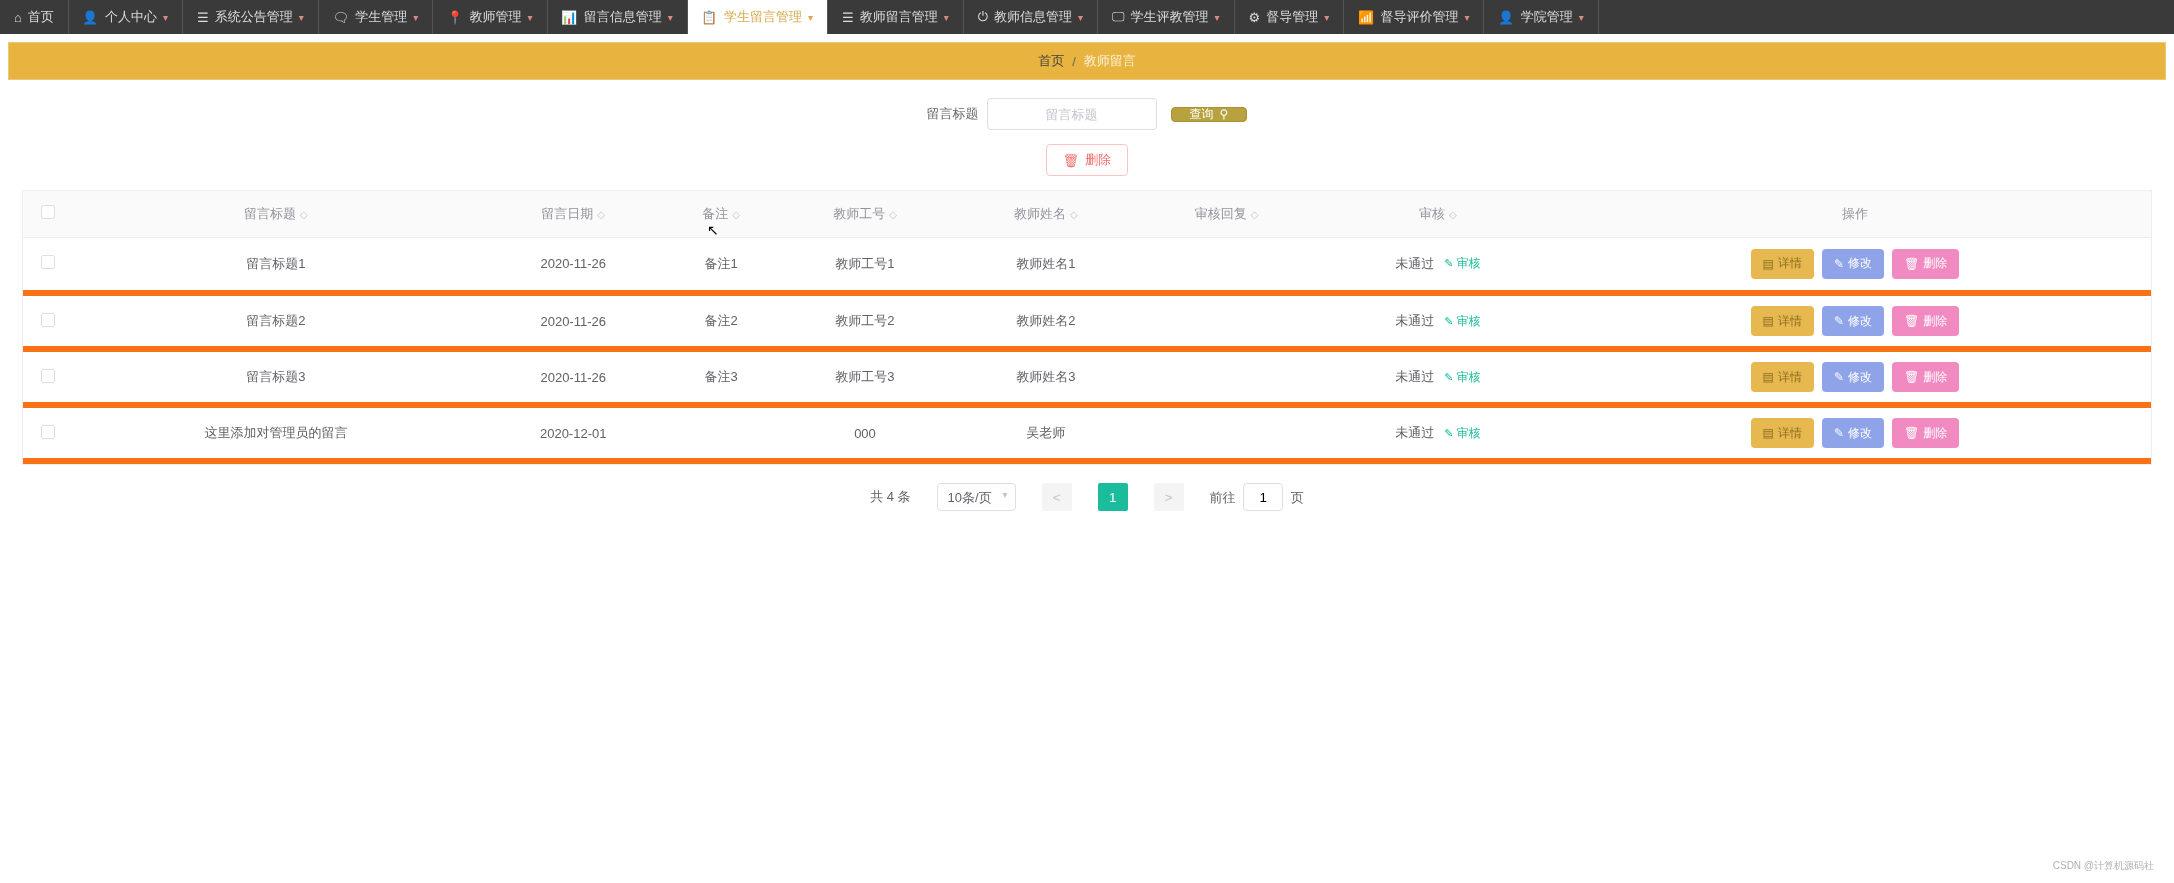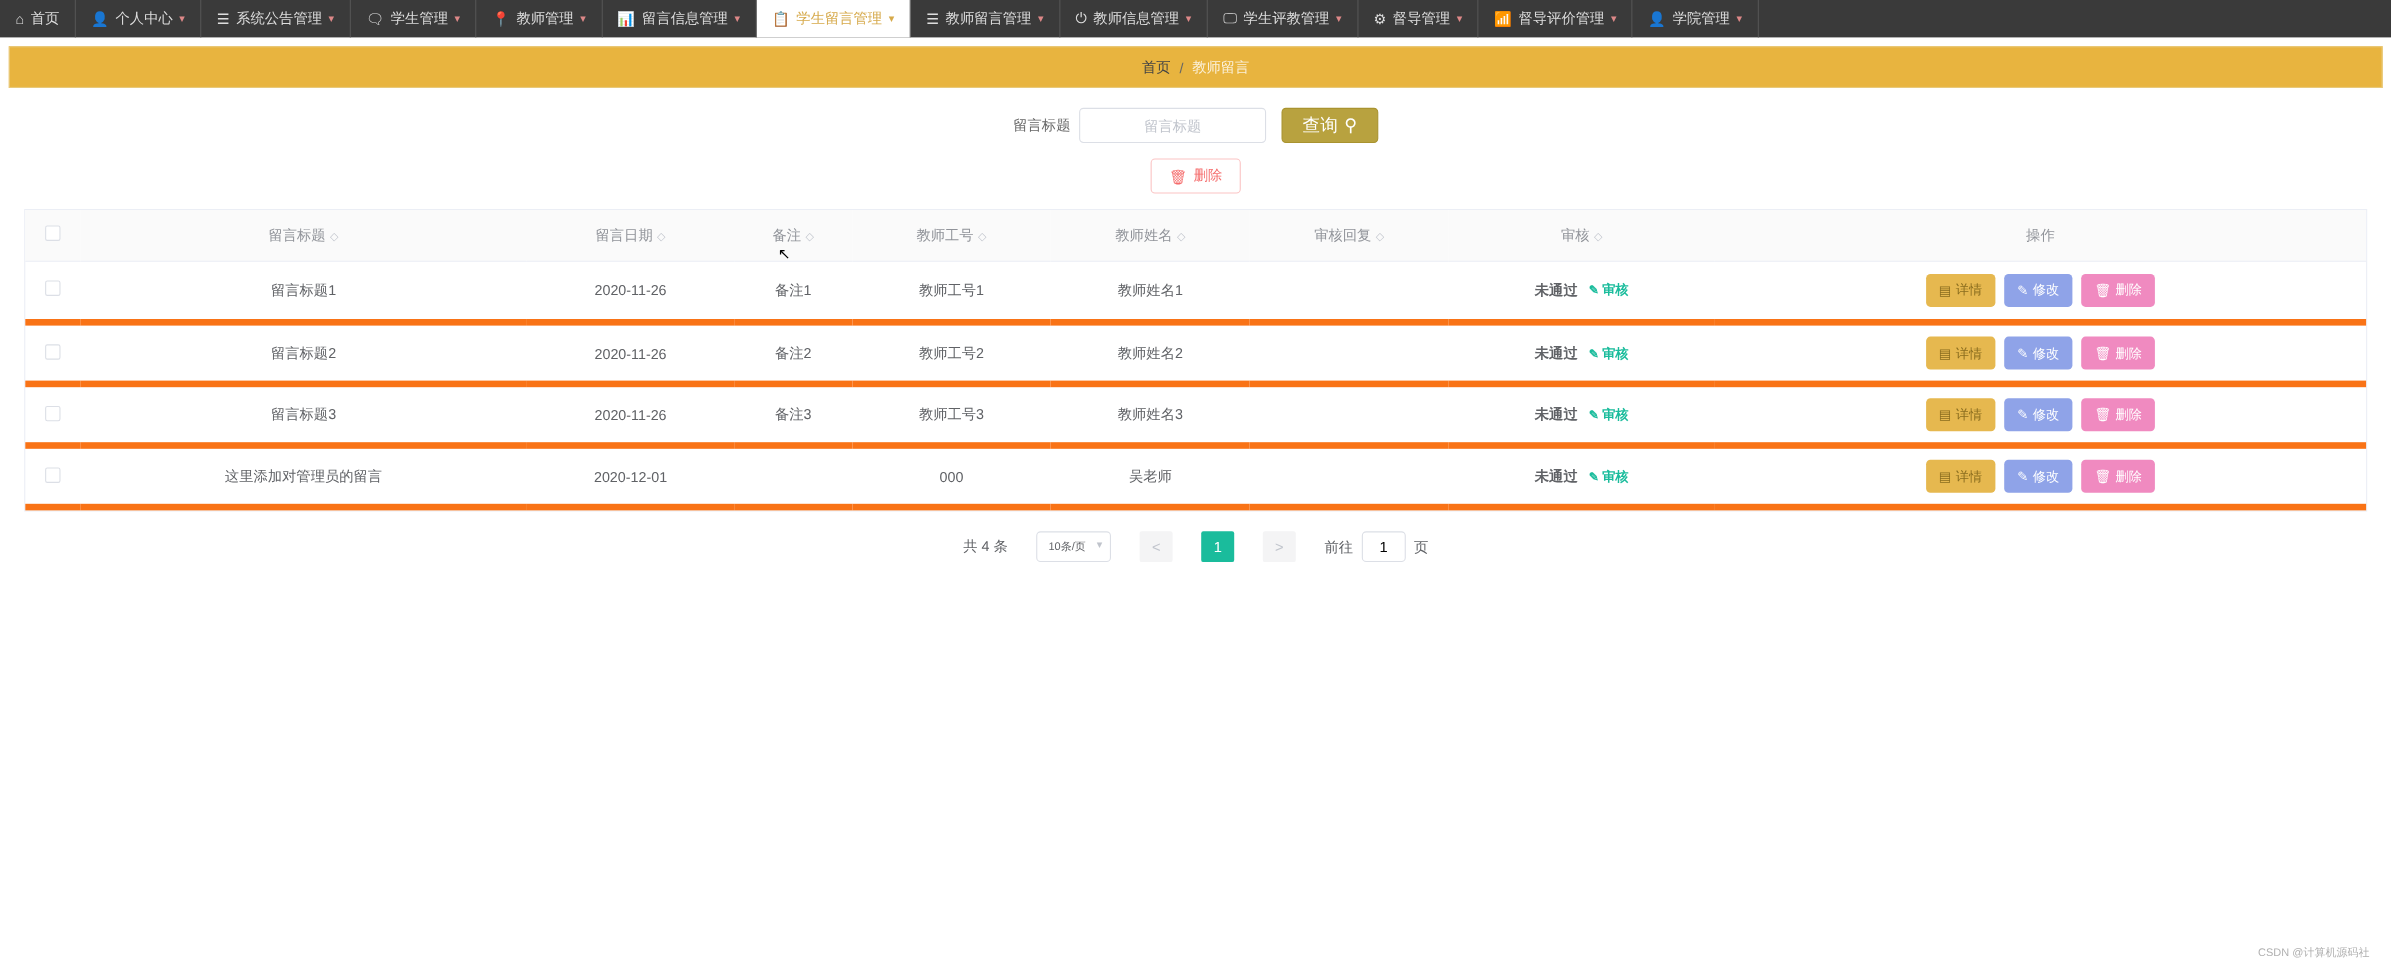--- a/index.html
+++ b/index.html
@@ -14,48 +14,48 @@
 
 .breadcrumb-wrap { margin: 8px; border: 1px solid #e8c97a; background: #e8b43f; height: 38px; display: flex; align-items: center; justify-content: center; color: #fff; font-size: 13px; }
 .breadcrumb-wrap .home { color: #444; font-weight: 500; }
 .breadcrumb-wrap .sep { margin: 0 8px; color: #666; }
 .breadcrumb-wrap .current { color: rgba(255,255,255,0.8); }
 
 .search-row { display: flex; align-items: center; justify-content: center; margin: 18px 0 14px; }
 .search-row .lbl { color: #666; margin-right: 8px; }
 .search-row input { width: 170px; height: 32px; border: 1px solid #dcdfe6; border-radius: 4px; padding: 0 12px; text-align: center; font-size: 13px; color: #606266; outline: none; }
 .search-row input::placeholder { color: #c0c4cc; }
-.search-row .btn-query { margin-left: 14px; height: 32px; padding: 0 18px; background: #b8a23f; color: #fff; border: 1px solid #a9932f; border-radius: 4px; cursor: pointer; font-size: 16px; display: flex; align-items: center; }
+.search-row .btn-query { margin-left: 14px; height: 15px; padding: 0 18px; background: #b8a23f; color: #fff; border: 1px solid #a9932f; border-radius: 4px; cursor: pointer; font-size: 12px; display: flex; align-items: center; }
 .search-row .btn-query .ico { margin-left: 6px; }
 
 .toolbar-row { display: flex; justify-content: center; margin-bottom: 14px; }
 .btn-delete-top { height: 32px; padding: 0 16px; background: #fff; color: #f56c6c; border: 1px solid #fbc4c4; border-radius: 4px; cursor: pointer; font-size: 13px; display: flex; align-items: center; }
 .btn-delete-top .ico { margin-right: 6px; }
 
 .table-wrap { margin: 0 22px; border: 1px solid #ebeef5; }
 table { width: 100%; border-collapse: collapse; }
 thead th { background: #fafafa; color: #909399; font-weight: 400; font-size: 13px; height: 46px; border-bottom: 1px solid #ebeef5; text-align: center; }
 tbody td { height: 56px; border-bottom: 6px solid #f97316; text-align: center; color: #606266; font-size: 13px; }
 thead th .sort { margin-left: 4px; color: #c0c4cc; font-size: 10px; }
 .chk { width: 14px; height: 14px; border: 1px solid #dcdfe6; border-radius: 2px; display: inline-block; background: #fff; }
 
-.status-cell { display: flex; align-items: center; justify-content: center; gap: 10px; font-weight: bold; }
+.status-cell { display: flex; align-items: center; justify-content: center; gap: 10px; }
 .status-text { color: #606266; }
 .audit-link { color: #1abc9c; font-size: 12px; cursor: pointer; display: flex; align-items: center; }
 .audit-link .ico { margin-right: 3px; font-size: 11px; }
 
 .ops { display: flex; gap: 8px; justify-content: center; }
 .btn-sm { height: 30px; padding: 0 12px; border: none; border-radius: 4px; cursor: pointer; font-size: 12px; display: flex; align-items: center; color: #fff; }
 .btn-sm .ico { margin-right: 4px; font-size: 12px; }
 .btn-detail { background: #e6b84f; color: #8a6d1f; }
 .btn-edit { background: #8fa3e8; color: #fff; }
 .btn-del { background: #f08ac0; color: #fff; }
 
 .pager { display: flex; align-items: center; justify-content: center; margin: 18px 0; gap: 26px; color: #606266; font-size: 13px; }
-.pager select, .pager .page-size { height: 28px; border: 1px solid #dcdfe6; border-radius: 4px; padding: 0 22px 0 10px; background: #fff; color: #606266; font-size: 10px; appearance: none; position: relative; }
+.pager select, .pager .page-size { height: 28px; border: 1px solid #dcdfe6; border-radius: 4px; padding: 0 22px 0 10px; background: #fff; color: #606266; font-size: 13px; appearance: none; position: relative; }
 .pagesize-wrap { position: relative; display: inline-block; }
 .pagesize-wrap::after { content: "▾"; position: absolute; right: 8px; top: 6px; color: #c0c4cc; font-size: 10px; pointer-events: none; }
 .pager .pg-btn { width: 30px; height: 28px; background: #f4f4f5; border: none; border-radius: 2px; color: #c0c4cc; cursor: pointer; }
 .pager .pg-num { width: 30px; height: 28px; background: #1abc9c; color: #fff; border: none; border-radius: 2px; cursor: pointer; }
 .pager .jump input { width: 40px; height: 28px; border: 1px solid #dcdfe6; border-radius: 4px; text-align: center; margin: 0 4px; }
 
 .watermark { position: fixed; bottom: 10px; right: 20px; color: #b0b0b0; font-size: 10px; }
 
 .cursor { position: fixed; top: 222px; left: 707px; font-size: 14px; color: #000; pointer-events: none; }
 </style>

